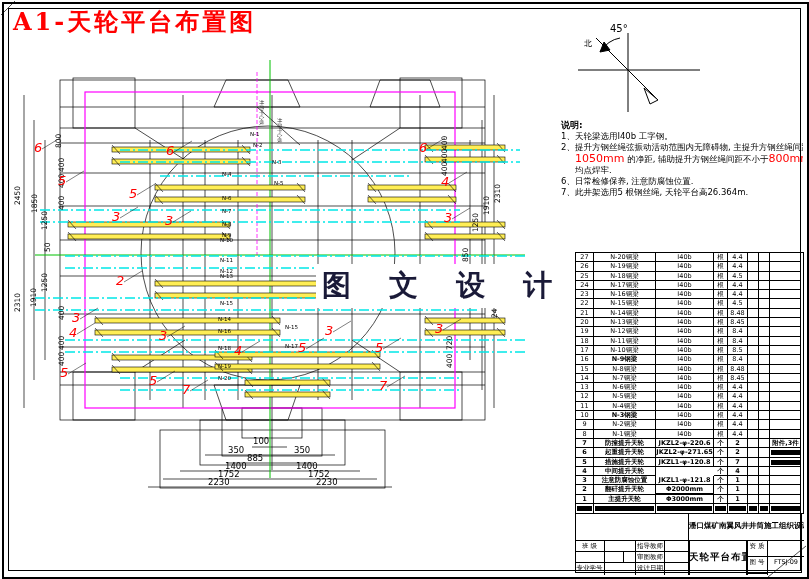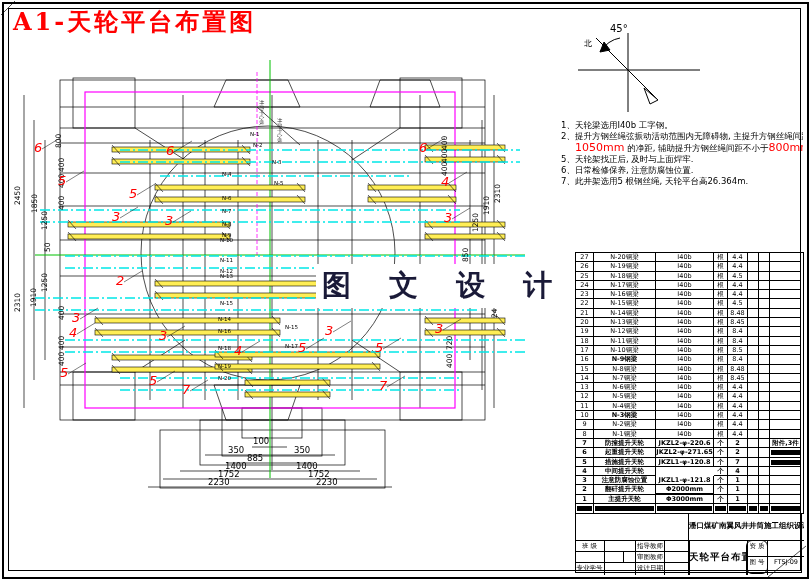--- a/index.html
+++ b/index.html
@@ -317,24 +317,25 @@
       <path d="M600,52 Q608,40 620,38"></path>
       <polygon points="600,52 604,42 610,50" fill="#000"></polygon>
     </g>
     <text x="610" y="32" font-size="10" fill="#000">45°</text>
     <text x="584" y="46" font-size="8" fill="#000">北</text>
   </svg>
 
   <div class="watermark">图 文 设 计</div>
 
   <div class="notes" id="notes">
+      <div class="nh">说明:</div>
       <div class="line"><span>1、天轮梁选用I40b 工字钢。</span></div>
       <div class="line"><span>2、提升方钢丝绳弦振动活动范围内无障碍物, 主提升方钢丝绳间距不小于</span></div>
       <div class="line indent"><span class="red red-big">1050mm</span><span> 的净距, 辅助提升方钢丝绳间距不小于</span><span class="red red-big">800mm.</span></div>
-      <div class="line"><span>5、天轮架找正后, 及时与上面焊牢.</span></div>
+      <div class="line indent"><span>均点焊牢.</span></div>
       <div class="line"><span>6、日常检修保养, 注意防腐蚀位置.</span></div>
       <div class="line"><span>7、此井架选用5 根钢丝绳, 天轮平台高26.364m.</span></div>
     </div>
 
   <div class="ptable" id="ptable">
       <div class="t-row">
         <div class="t-cell" style="width: 18px;">27</div>
         <div class="t-cell" style="width: 62px;">N-20钢梁</div>
         <div class="t-cell" style="width: 58px;">I40b</div>
         <div class="t-cell" style="width: 14px;">根</div>
@@ -649,18 +650,18 @@
     <div class="tb-cell fld" style="left:59px;top:37px;width:30px;height:12px;">审图教师</div>
     <div class="tb-cell fld" style="left:88px;top:37px;width:26px;height:12px;"></div>
 
     <div class="tb-cell fld" style="left:-1px;top:48px;width:30px;height:13px;border-left:none;border-bottom:none;">专业学号</div>
     <div class="tb-cell fld" style="left:28px;top:48px;width:32px;height:13px;border-bottom:none;"></div>
     <div class="tb-cell fld" style="left:59px;top:48px;width:30px;height:13px;border-bottom:none;">设计日期</div>
     <div class="tb-cell fld" style="left:88px;top:48px;width:26px;height:13px;border-bottom:none;"></div>
 
     <div class="tb-cell dtitle" style="left:112px;top:26px;width:60px;height:35px;border-bottom:none;">天轮平台布置图</div>
 
-    <div class="tb-cell fld" style="left:170px;top:26px;width:22px;height:34px;border-radius:6px;">资 质</div>
+    <div class="tb-cell fld" style="left:170px;top:26px;width:22px;height:34px;">资 质</div>
     <div class="tb-cell fld" style="left:191px;top:26px;width:37px;height:17px;border-right:none;"></div>
     <div class="tb-cell fld" style="left:170px;top:42px;width:22px;height:19px;border-bottom:none;">图 号</div>
     <div class="tb-cell fld" style="left:191px;top:42px;width:37px;height:19px;border-right:none;border-bottom:none;">FTSJ-09</div>
   </div>
 </div>
 
 </body></html>

